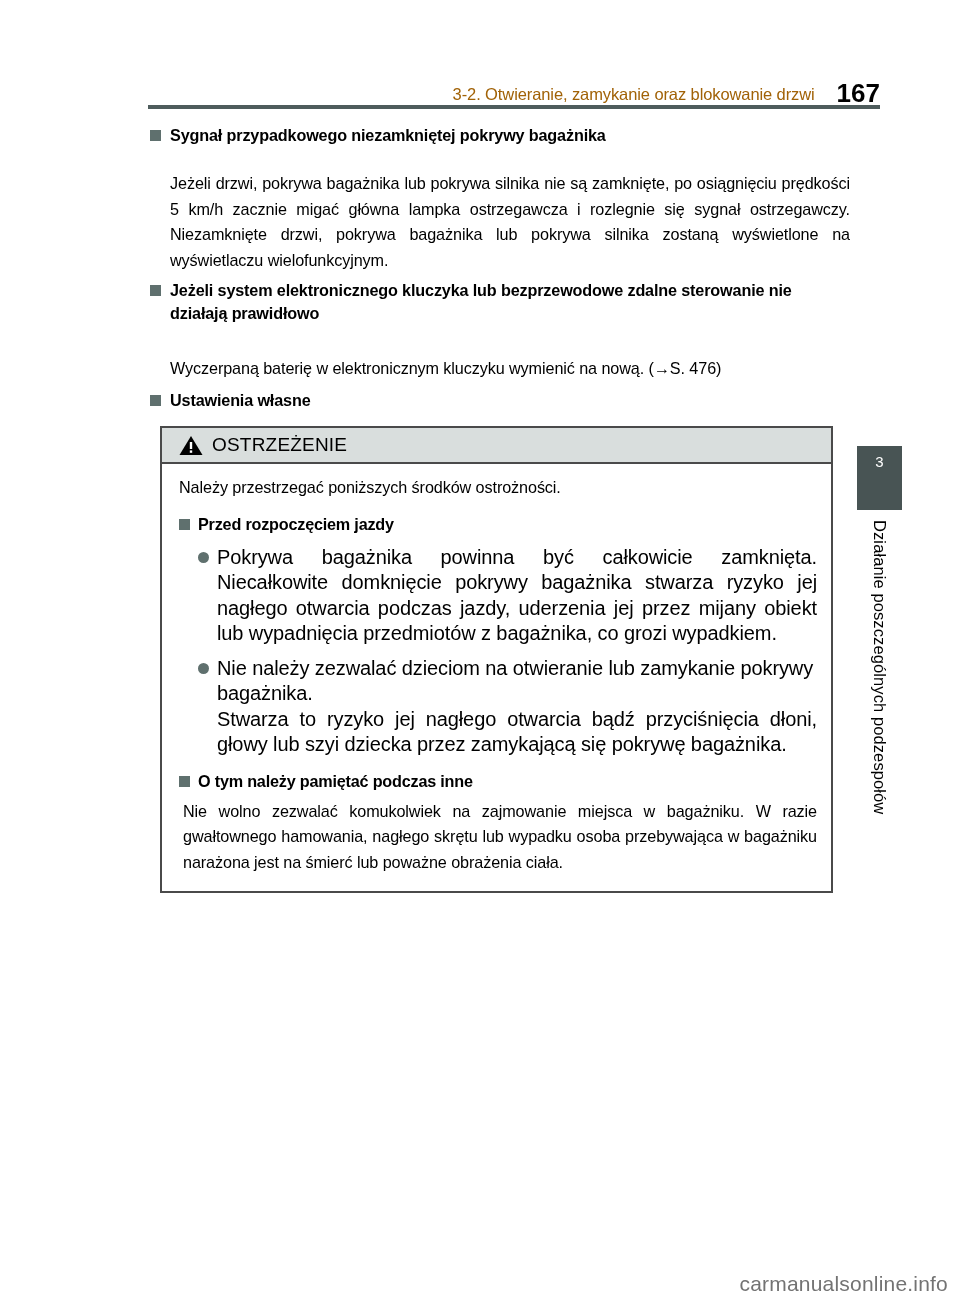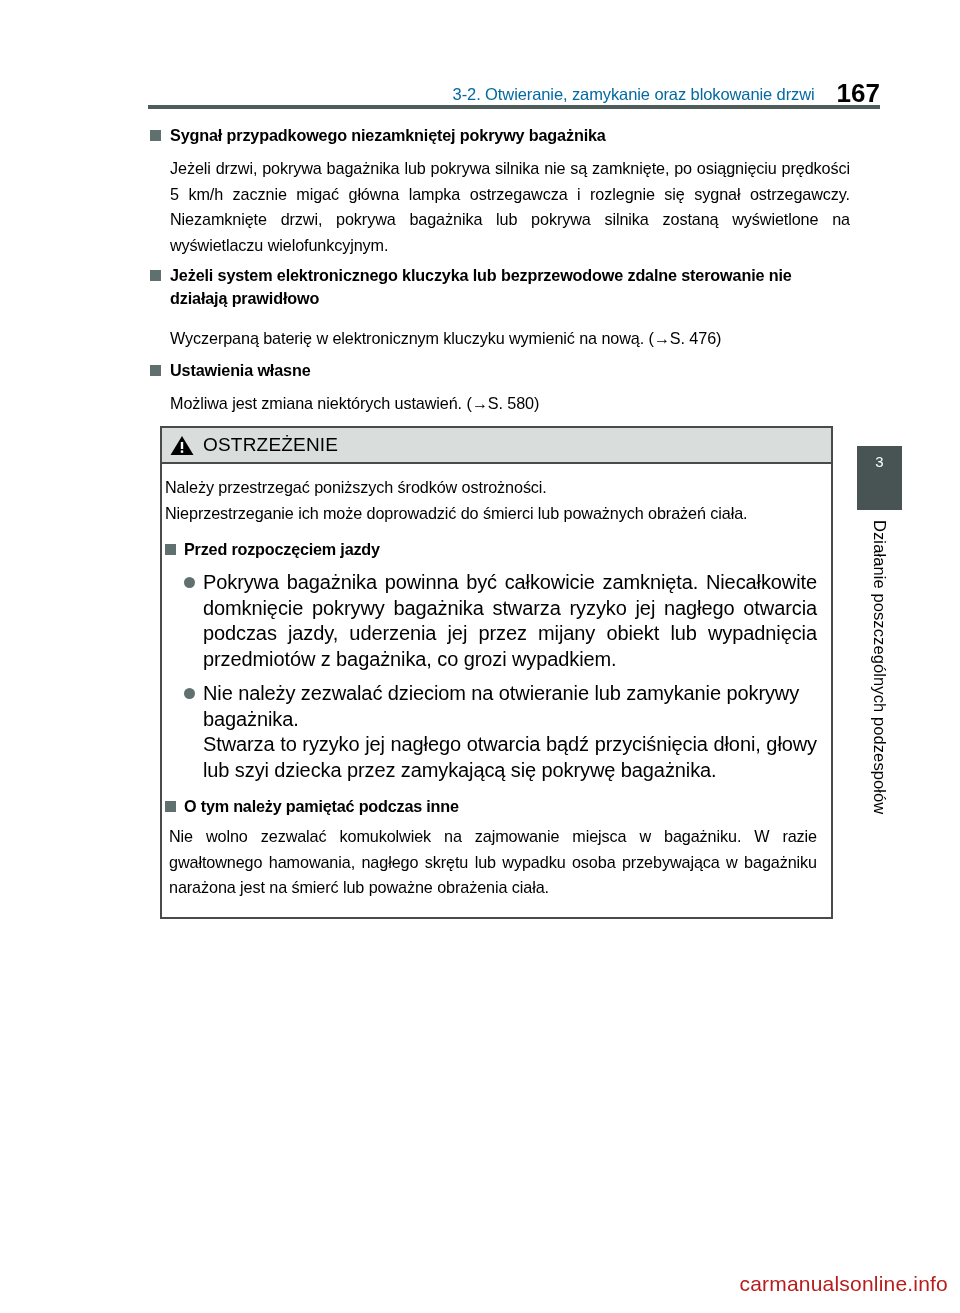--- a/index.html
+++ b/index.html
@@ -29,21 +29,21 @@
     left: 148px;
     top: 78px;
     width: 732px;
     display: flex;
     align-items: baseline;
     justify-content: flex-end;
   }
   .header-title {
     font-size: 16.5px;
     letter-spacing: -0.1px;
-    color: #0369a1;
+    color: #a16207;
     white-space: nowrap;
   }
   .header-pageno {
     font-size: 26px;
     font-weight: bold;
     margin-left: 22px;
     line-height: 1;
     position: relative;
     top: 2px;
   }
@@ -84,20 +84,21 @@
     letter-spacing: -0.15px;
   }
 
   .para {
     font-size: 16.2px;
     line-height: 25.5px;
     text-align: justify;
     margin-left: 20px;
     margin-right: 0;
     letter-spacing: -0.1px;
+    margin-top: 15px;
   }
   .para.nojust { text-align: left; }
 
   .gap-a { height: 9px; }
   .gap-b { height: 7px; }
   .gap-c { height: 6px; }
 
   
   .warnbox {
     position: absolute;
@@ -107,34 +108,34 @@
     border: 2px solid #4a4a4a;
     background: #ffffff;
     box-sizing: border-box;
   }
   .warnbox-head {
     background: #d9dedd;
     border-bottom: 2px solid #4a4a4a;
     height: 36px;
     display: flex;
     align-items: center;
-    padding-left: 8px;
+    padding-left: 17px;
     box-sizing: border-box;
   }
   .warn-tri {
     flex: 0 0 auto;
     margin-right: 9px;
     display: block;
   }
   .warnbox-head-text {
     font-size: 19px;
     letter-spacing: 0.2px;
   }
   .warnbox-body {
-    padding: 11px 14px 16px 3px;
+    padding: 11px 14px 16px 17px;
   }
 
   .wtext {
     font-size: 16.2px;
     line-height: 25.5px;
     letter-spacing: -0.1px;
   }
   .wtext.just { text-align: justify; }
 
   .w-sq-head {
@@ -229,21 +230,21 @@
   }
 
   
   .watermark {
     position: absolute;
     left: 0;
     top: 1272px;
     width: 948px;
     text-align: right;
     font-size: 21px;
-    color: #b91c1c;
+    color: #737373;
     letter-spacing: 0.2px;
   }
 </style>
 </head>
 <body>
 
 <div class="page">
 
   <div class="header">
     <div class="header-title">3-2. Otwieranie, zamykanie oraz blokowanie drzwi</div>
@@ -285,21 +286,20 @@
       <svg class="warn-tri" width="24" height="21" viewBox="0 0 24 21">
         <polygon points="12,1 23.5,20 0.5,20" fill="#000000"></polygon>
         <rect x="10.8" y="7" width="2.4" height="7" fill="#ffffff"></rect>
         <rect x="10.8" y="15.4" width="2.4" height="2.4" fill="#ffffff"></rect>
       </svg>
       <span class="warnbox-head-text">OSTRZEŻENIE</span>
     </div>
     <div class="warnbox-body">
 
       <div class="wtext">Należy przestrzegać poniższych środków ostrożności.</div>
-      <div class="wtext just">Nieprzestrzeganie ich może doprowadzić do śmierci lub poważnych obrażeń ciała.</div>
 
       <div class="w-sq-head">
         <span class="w-sq-bullet"></span>
         <span class="w-sq-head-text">Przed rozpoczęciem jazdy</span>
       </div>
 
       <div class="w-item">
         <span class="w-dot"></span>
         <span class="w-item-text">
           <span class="just" style="display:block;">Pokrywa bagażnika powinna być całkowicie zamknięta. Niecałkowite domknięcie pokrywy bagażnika stwarza ryzyko jej nagłego otwarcia podczas jazdy, uderzenia jej przez mijany obiekt lub wypadnięcia przedmiotów z bagażnika, co grozi wypadkiem.</span>

